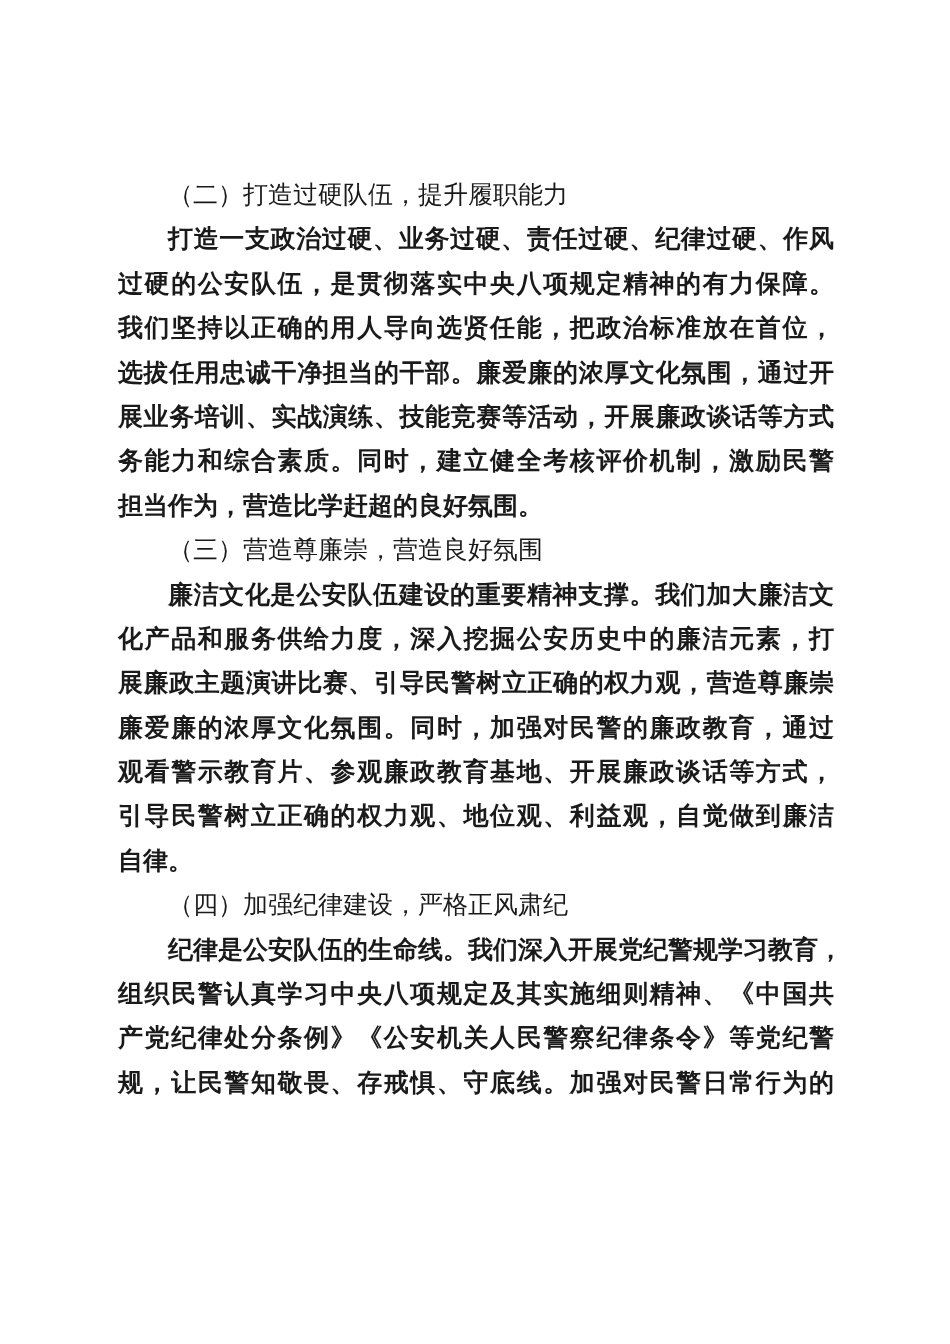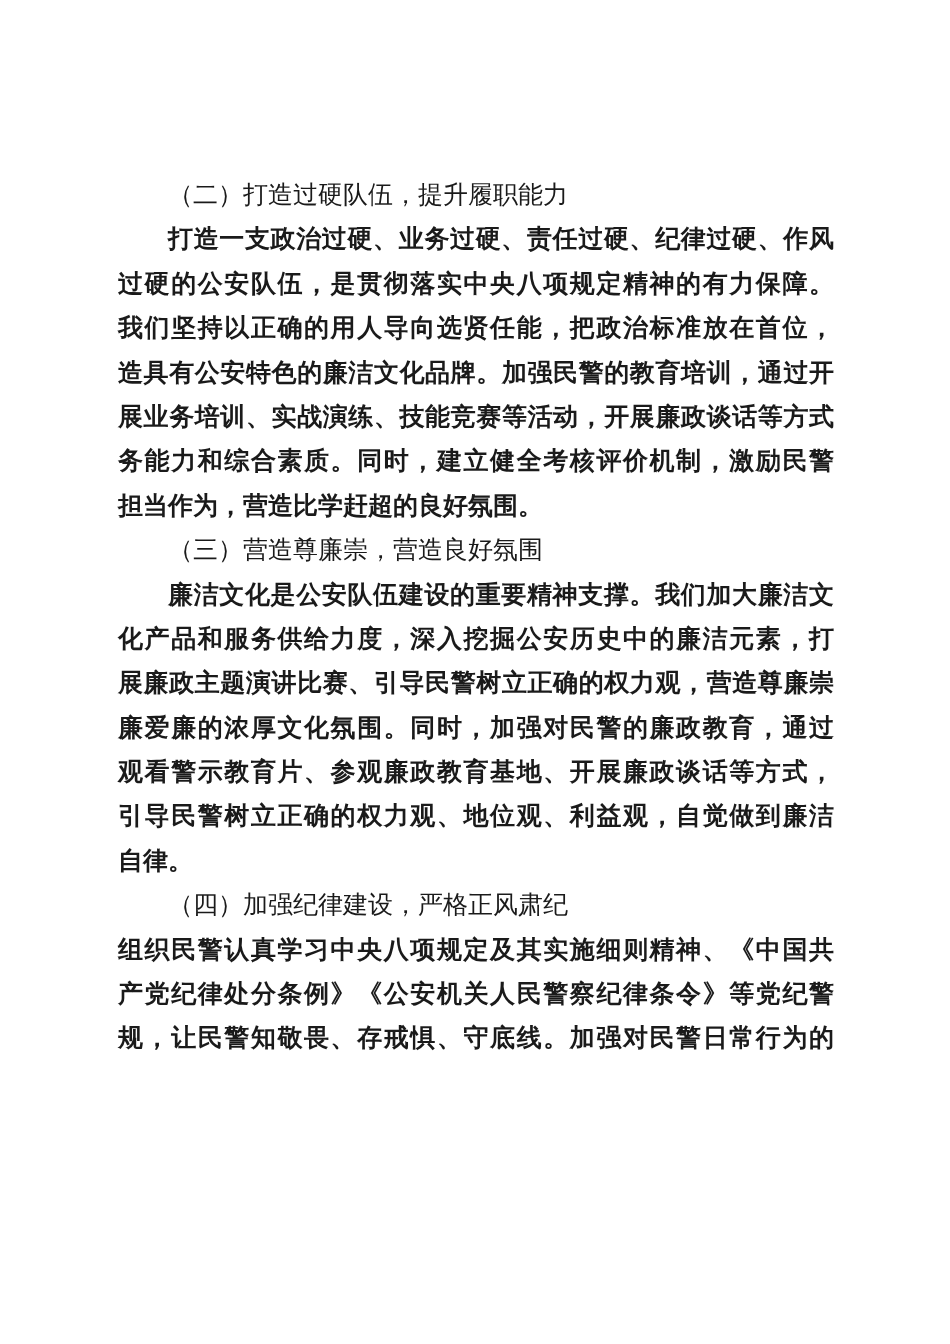--- a/index.html
+++ b/index.html
@@ -50,38 +50,39 @@
 <body>
 
 <div class="page">
   <div class="content">
 
     <section>
       <div class="line indent no-just heading">（二）打造过硬队伍，提升履职能力</div>
       <div class="line indent">打造一支政治过硬、业务过硬、责任过硬、纪律过硬、作风</div>
       <div class="line">过硬的公安队伍，是贯彻落实中央八项规定精神的有力保障。</div>
       <div class="line">我们坚持以正确的用人导向选贤任能，把政治标准放在首位，</div>
-      <div class="line">造具有公安特色的廉洁文化品牌。加强民警的教育培训，通过开</div>
+      <div class="line">选拔任用忠诚干净担当的干部。廉爱廉的浓厚文化氛围，通过开</div>
       <div class="line">展业务培训、实战演练、技能竞赛等活动，开展廉政谈话等方式</div>
       <div class="line">务能力和综合素质。同时，建立健全考核评价机制，激励民警</div>
       <div class="line no-just">担当作为，营造比学赶超的良好氛围。</div>
     </section>
 
     <section>
       <div class="line indent no-just heading">（三）营造尊廉崇，营造良好氛围</div>
       <div class="line indent">廉洁文化是公安队伍建设的重要精神支撑。我们加大廉洁文</div>
       <div class="line">化产品和服务供给力度，深入挖掘公安历史中的廉洁元素，打</div>
       <div class="line">展廉政主题演讲比赛、引导民警树立正确的权力观，营造尊廉崇</div>
       <div class="line">廉爱廉的浓厚文化氛围。同时，加强对民警的廉政教育，通过</div>
       <div class="line">观看警示教育片、参观廉政教育基地、开展廉政谈话等方式，</div>
       <div class="line">引导民警树立正确的权力观、地位观、利益观，自觉做到廉洁</div>
       <div class="line no-just">自律。</div>
     </section>
 
     <section>
       <div class="line indent no-just heading">（四）加强纪律建设，严格正风肃纪</div>
+      <div class="line indent hang">纪律是公安队伍的生命线。我们深入开展党纪警规学习教育，</div>
       <div class="line">组织民警认真学习中央八项规定及其实施细则精神、《中国共</div>
       <div class="line">产党纪律处分条例》《公安机关人民警察纪律条令》等党纪警</div>
       <div class="line">规，让民警知敬畏、存戒惧、守底线。加强对民警日常行为的</div>
     </section>
 
   </div>
 </div>
 
 </body></html>

